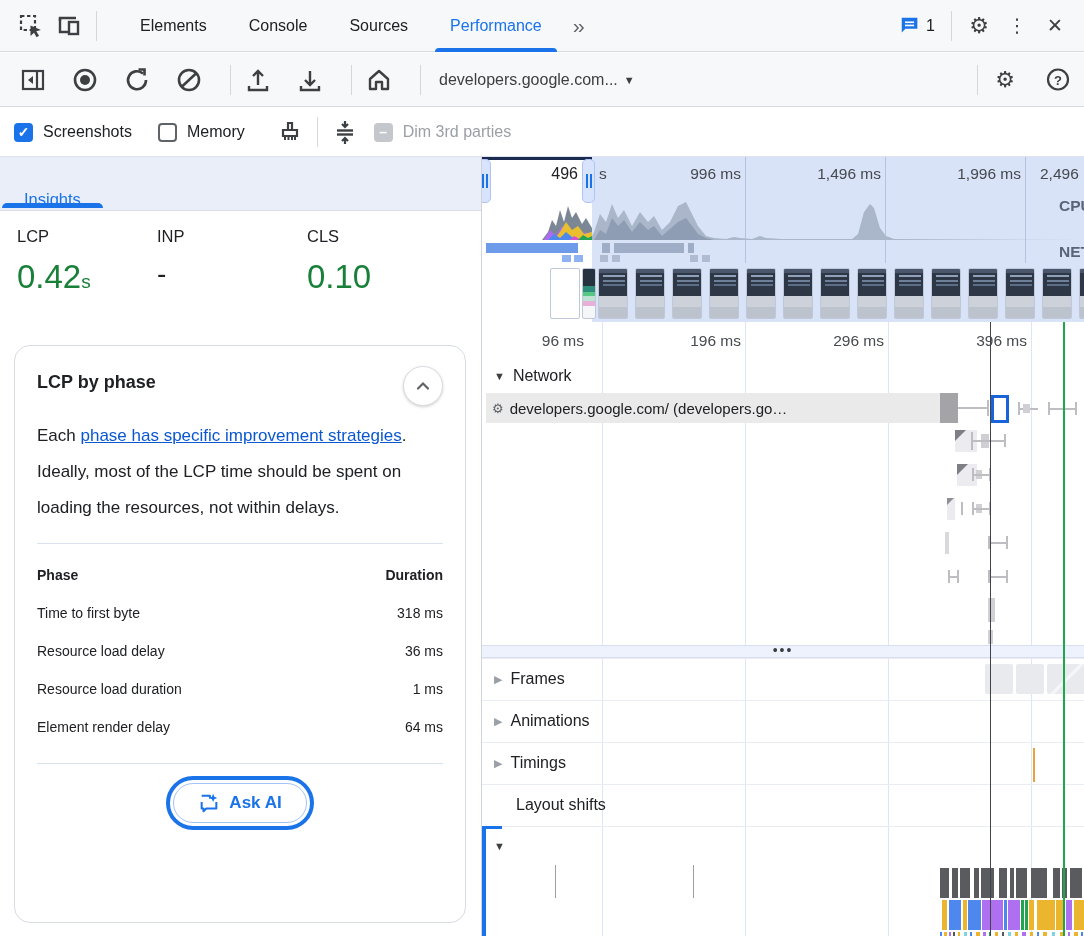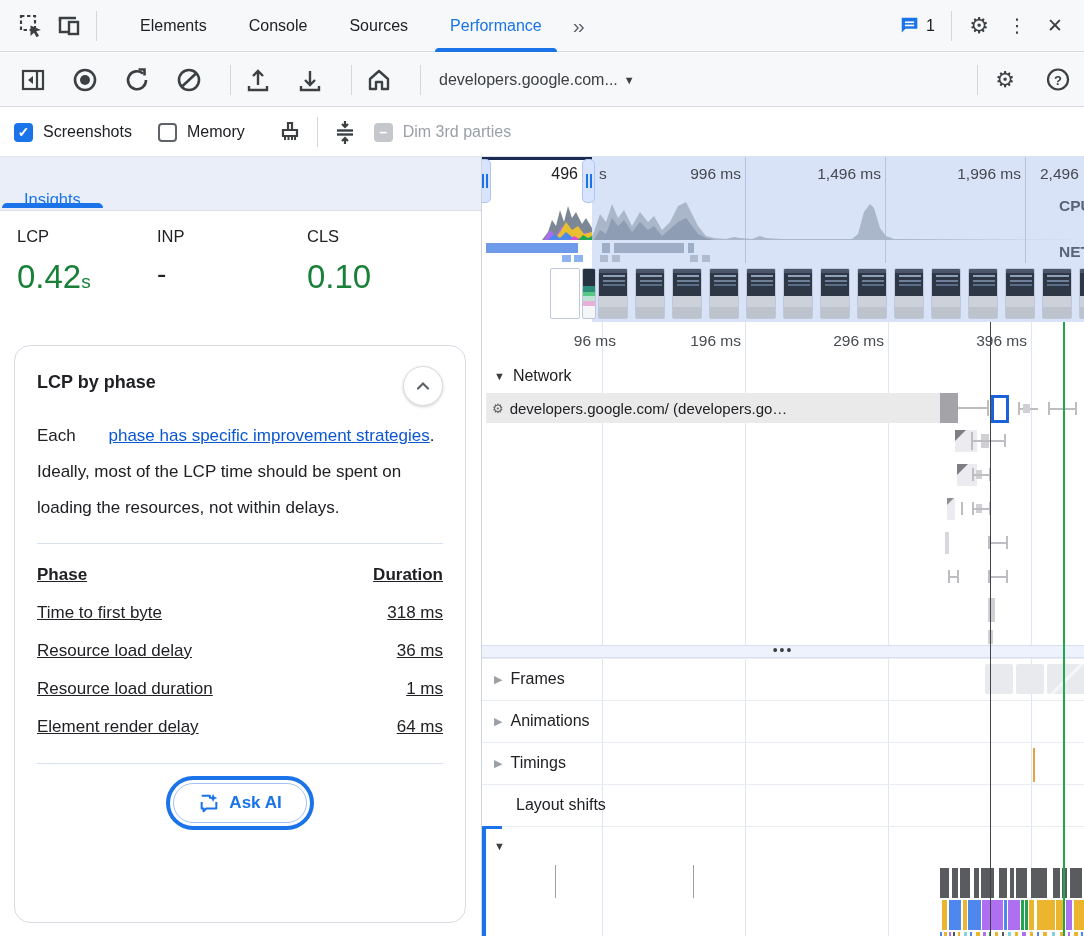--- a/index.html
+++ b/index.html
@@ -54,23 +54,23 @@
   .m-value.good { color:#188038; }
   .m-value .unit { font-size:19px; }
   .m-value.na { font-size:28px; color:#202124; }
 
   .card { position:absolute; left:14px; top:188px; width:452px; height:578px; border:1px solid #d7dbe2; border-radius:16px; padding:20px 22px; background:#fff; }
   .card-title-row { display:flex; justify-content:space-between; align-items:flex-start; }
   .card-title { font-size:18px; font-weight:600; margin-top:6px; }
   .collapse-btn { width:40px; height:40px; border-radius:50%; border:1px solid #dadce0; background:#fff;
                   box-shadow:0 1px 3px rgba(0,0,0,.18); display:flex; align-items:center; justify-content:center; cursor:pointer; }
   .card-desc { margin-top:12px; font-size:17px; line-height:36px; color:#202124; }
-  .card-desc a { color:#0b57d0; text-decoration:underline; cursor:pointer;margin-left:28px; }
+  .card-desc a { color:#0b57d0; text-decoration:underline; cursor:pointer; }
   .hr { border:0; border-top:1px solid #d9e1ec; margin:17px 0 12px 0; }
-  .ph-row { display:flex; justify-content:space-between; font-size:17px; line-height:38px;text-decoration:underline; }
+  .ph-row { display:flex; justify-content:space-between; font-size:14px; line-height:38px; }
   .ph-row.head { font-weight:600; }
   .askai-wrap { text-align:center; margin-top:10px; }
   .askai-ring { display:inline-block; border:4px solid #1a73e8; border-radius:34px; padding:3px; cursor:pointer; }
   .askai { display:flex; align-items:center; gap:9px; border:1.5px solid #a3c3f7; border-radius:26px; padding:8px 24px; }
   .askai .t { color:#1a73e8; font-size:17px; font-weight:600; }
 
   
   .rightpane { position:absolute; left:482px; top:157px; width:602px; height:779px; overflow:hidden; background:#fff; }
 
   
@@ -417,21 +417,21 @@
           <i></i>
         </div>
     </div>
 
     <div class="mainarea">
       <div class="m-grid" style="left:120px;"></div>
       <div class="m-grid" style="left:263px;"></div>
       <div class="m-grid" style="left:406px;"></div>
       <div class="m-grid" style="left:549px;"></div>
 
-      <div class="m-tick" style="left:44px;">96 ms</div>
+      <div class="m-tick" style="left:12px;">96 ms</div>
       <div class="m-tick" style="left:169px;">196 ms</div>
       <div class="m-tick" style="left:312px;">296 ms</div>
       <div class="m-tick" style="left:455px;">396 ms</div>
 
       <div class="trackhead" style="top:38px; height:32px;">
         <span class="tri">▼</span>
         <span>Network</span>
       </div>
       <div class="reqbar">
         <span class="gear">⚙</span>

